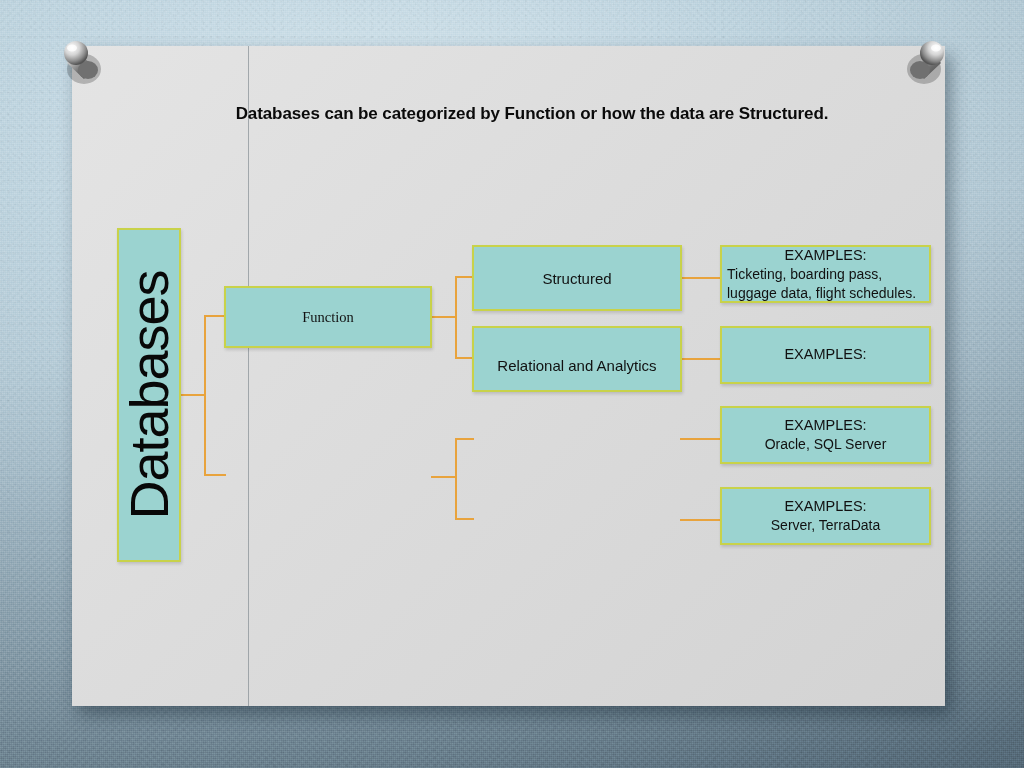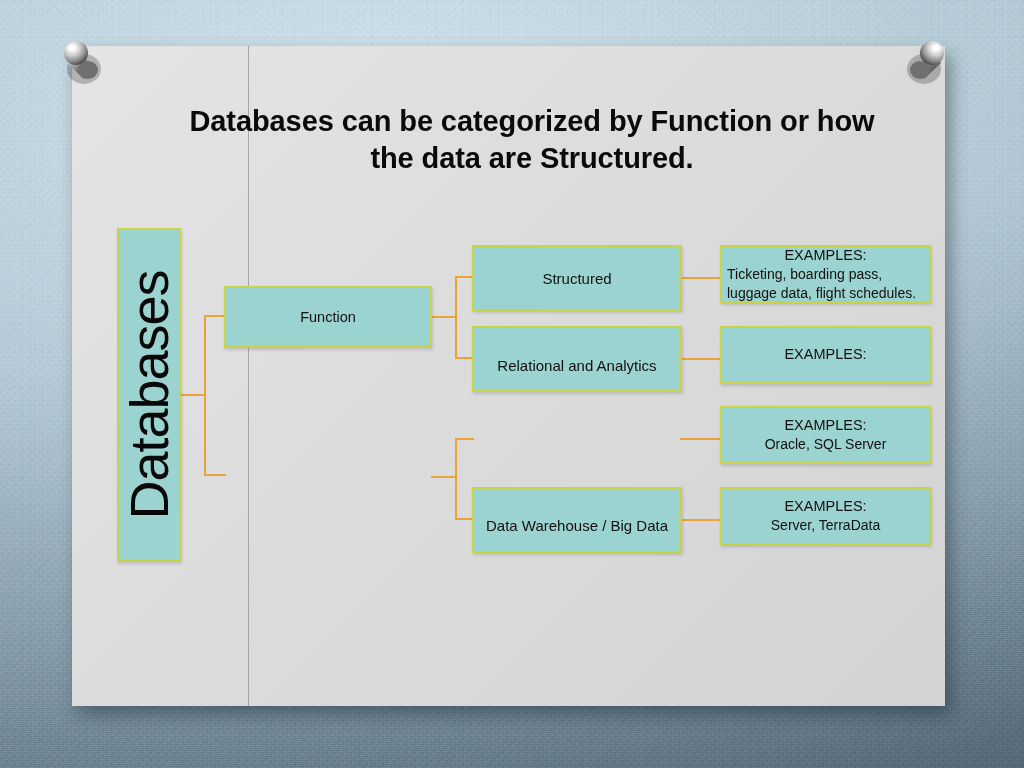--- a/index.html
+++ b/index.html
@@ -70,21 +70,21 @@
     background: rgba(110,120,128,0.55);
   }
 
   
   #title {
     position: absolute;
     left: 110px;
     top: 57px;
     width: 700px;
     text-align: center;
-    font-size: 29px;
+    font-size: 17px;
     font-weight: bold;
     line-height: 1.26;
     color: #0a0a0a;
     letter-spacing: -0.1px;
   }
 
   
   .node {
     position: absolute;
     background: #9bd3d0;
@@ -104,21 +104,21 @@
   }
   #node-databases .node-label {
     font-size: 54px;
     letter-spacing: -1px;
     white-space: nowrap;
     transform: rotate(-90deg);
     color: #080808;
   }
 
   .cat-node { width: 208px; height: 62px; font-size: 14.5px; }
-  #node-function  { left: 152px; top: 240px; }
+  #node-function  { left: 152px; top: 240px; font-family: Liberation Serif, serif; }
   #node-structure { left: 152px; top: 399px; }
 
   .type-node { width: 210px; height: 66px; font-size: 15px; }
   #node-operational  { left: 400px; top: 199px; }
   #node-reporting    { left: 400px; top: 280px; }
   #node-relational   { left: 400px; top: 360px; }
   #node-warehouse    { left: 400px; top: 441px; }
   
   #node-reporting .node-label  { transform: translateY(6px); }
   #node-warehouse .node-label  { transform: translateY(5px); }
@@ -190,23 +190,20 @@
 
   <div class="node cat-node" id="node-function">
     <span class="node-label">Function</span>
   </div>
 
   <div class="node type-node" id="node-operational">
     <span class="node-label">Structured</span>
   </div>
   <div class="node type-node" id="node-reporting">
     <span class="node-label">Relational and Analytics</span>
-  </div>
-  <div class="node type-node" id="node-warehouse">
-    <span class="node-label">Data Warehouse /  Big Data</span>
   </div>
 
   <div class="node ex-node" id="node-ex-operational">
     <span class="ex-head">EXAMPLES:</span>
     <span class="ex-body">Ticketing, boarding pass, luggage data, flight schedules.</span>
   </div>
   <div class="node ex-node" id="node-ex-reporting">
     <span class="ex-head">EXAMPLES:</span>
   </div>
   <div class="node ex-node" id="node-ex-relational">

